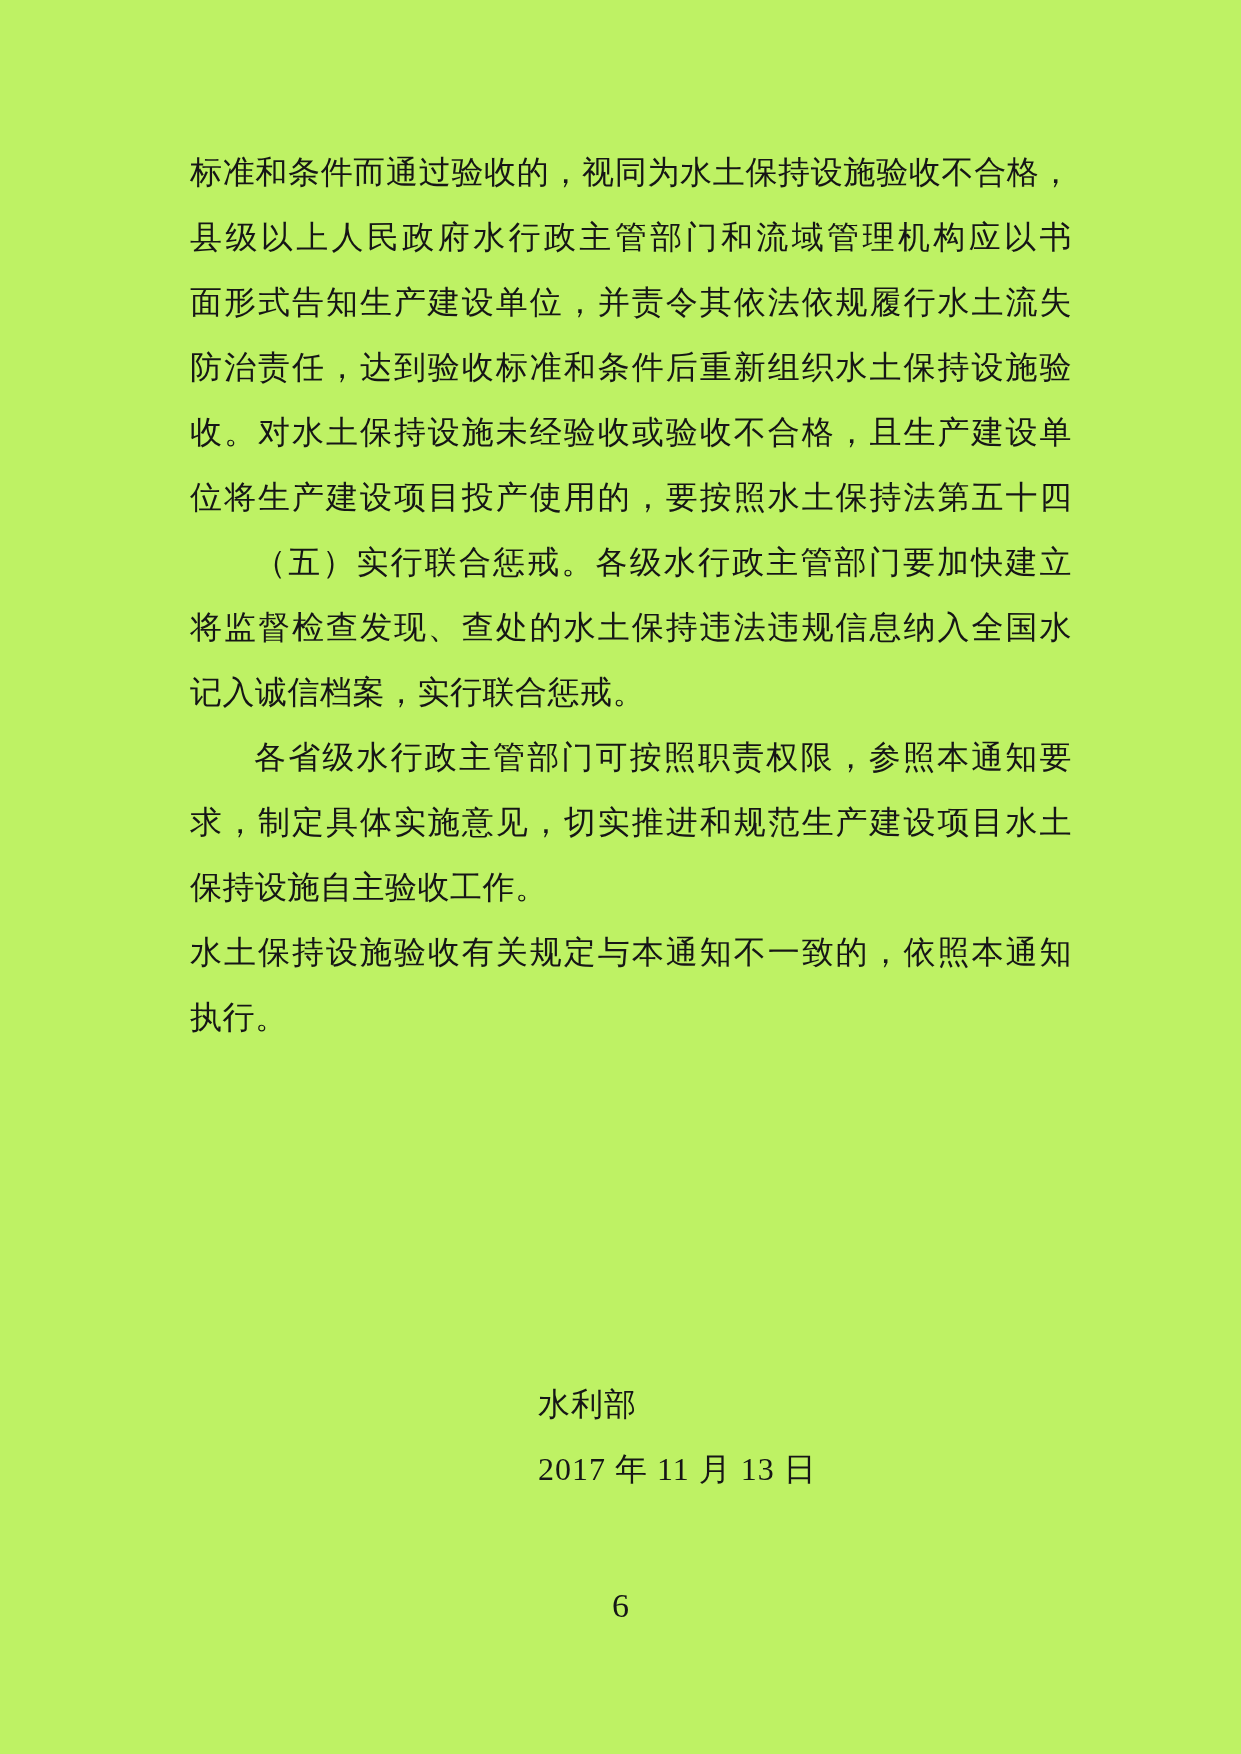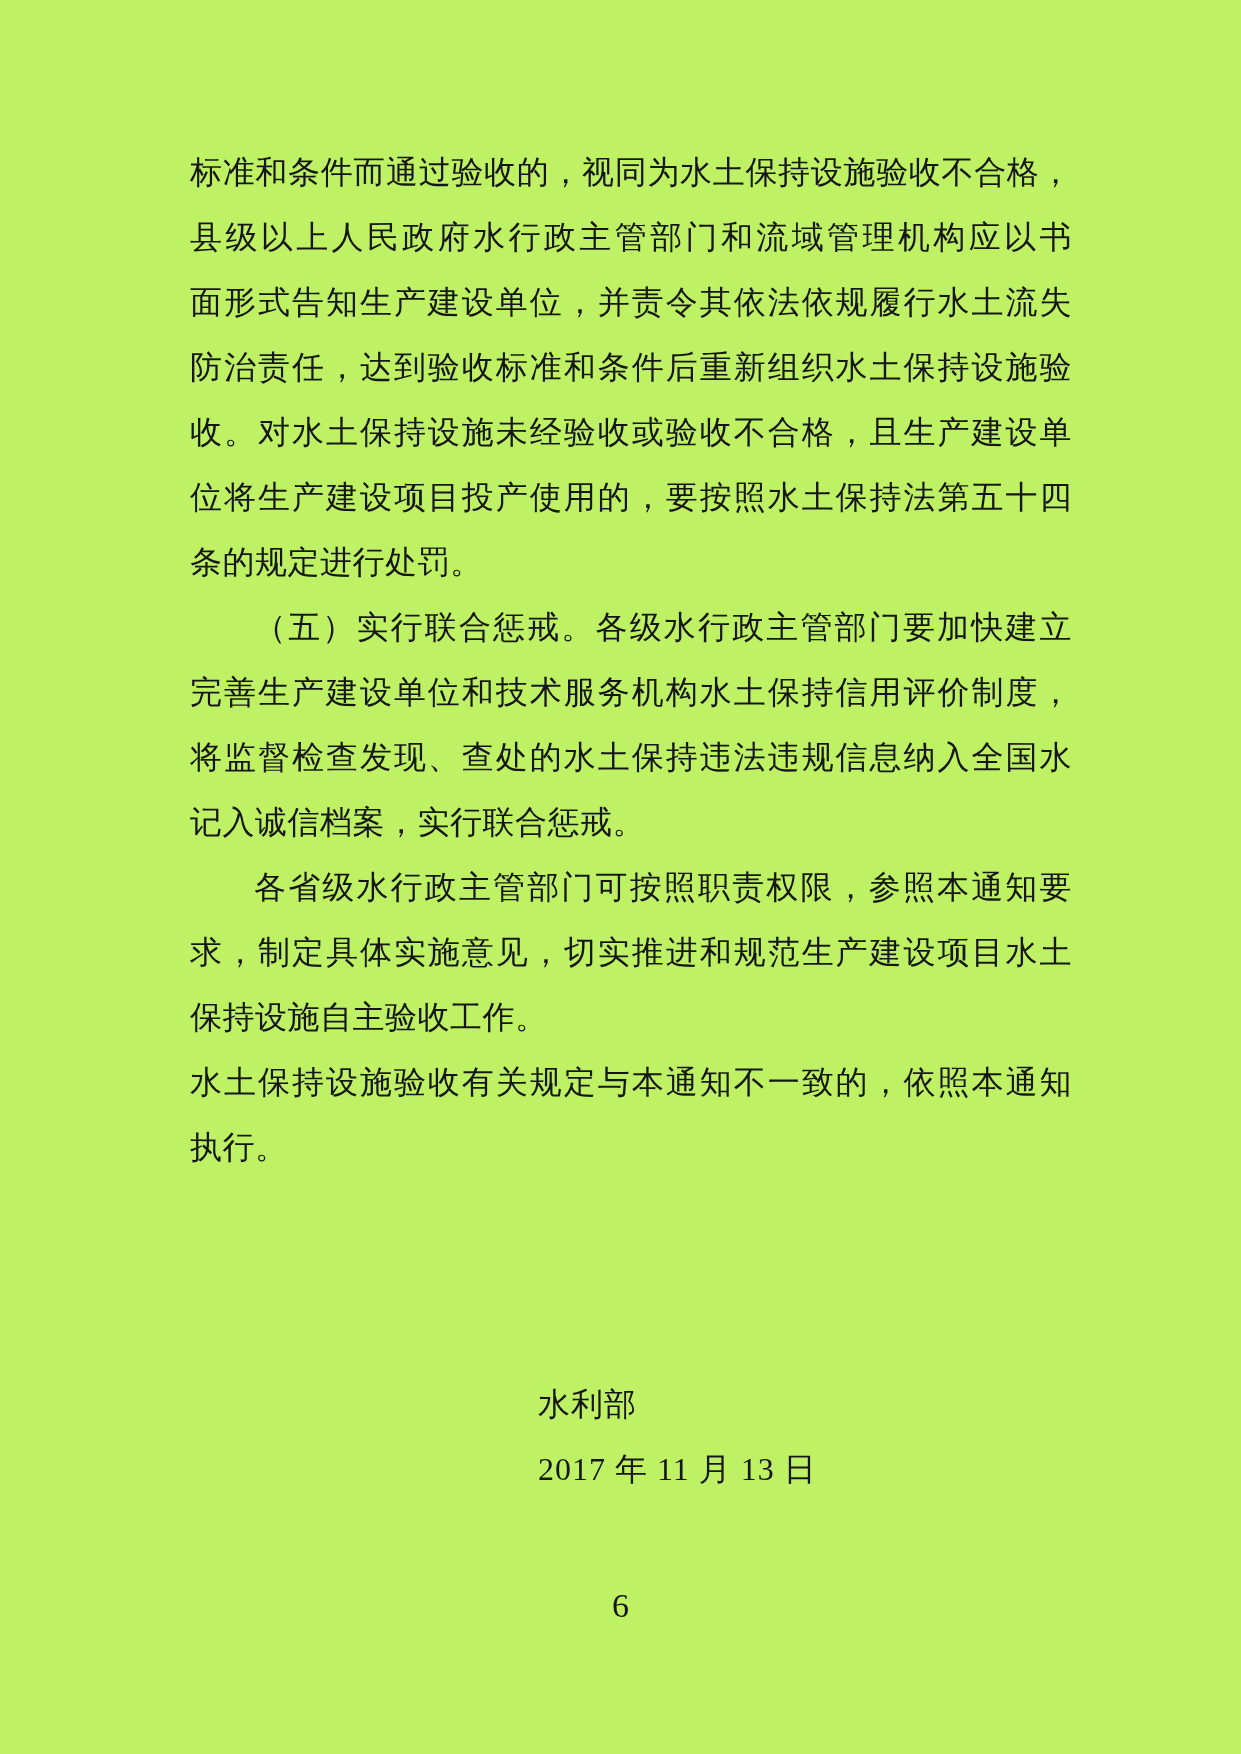--- a/index.html
+++ b/index.html
@@ -70,23 +70,21 @@
 
 <div class="page">
 
   <div class="body-text" id="body-text">
       <div class="line">标准和条件而通过验收的，视同为水土保持设施验收不合格，</div>
       <div class="line">县级以上人民政府水行政主管部门和流域管理机构应以书</div>
       <div class="line">面形式告知生产建设单位，并责令其依法依规履行水土流失</div>
       <div class="line">防治责任，达到验收标准和条件后重新组织水土保持设施验</div>
       <div class="line">收。对水土保持设施未经验收或验收不合格，且生产建设单</div>
       <div class="line">位将生产建设项目投产使用的，要按照水土保持法第五十四</div>
-      <div class="line para-end">条的规定进行处罚。</div>
       <div class="line indent">（五）实行联合惩戒。各级水行政主管部门要加快建立</div>
-      <div class="line">完善生产建设单位和技术服务机构水土保持信用评价制度，</div>
       <div class="line">将监督检查发现、查处的水土保持违法违规信息纳入全国水</div>
       <div class="line para-end">记入诚信档案，实行联合惩戒。</div>
       <div class="line indent">各省级水行政主管部门可按照职责权限，参照本通知要</div>
       <div class="line">求，制定具体实施意见，切实推进和规范生产建设项目水土</div>
       <div class="line para-end">保持设施自主验收工作。</div>
       <div class="line">水土保持设施验收有关规定与本通知不一致的，依照本通知</div>
       <div class="line para-end">执行。</div>
     </div>
 
   <div class="signature-block">

